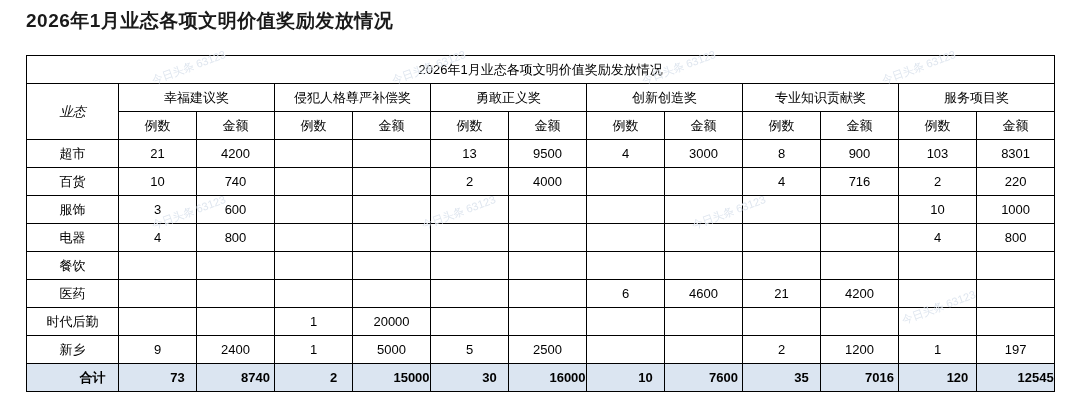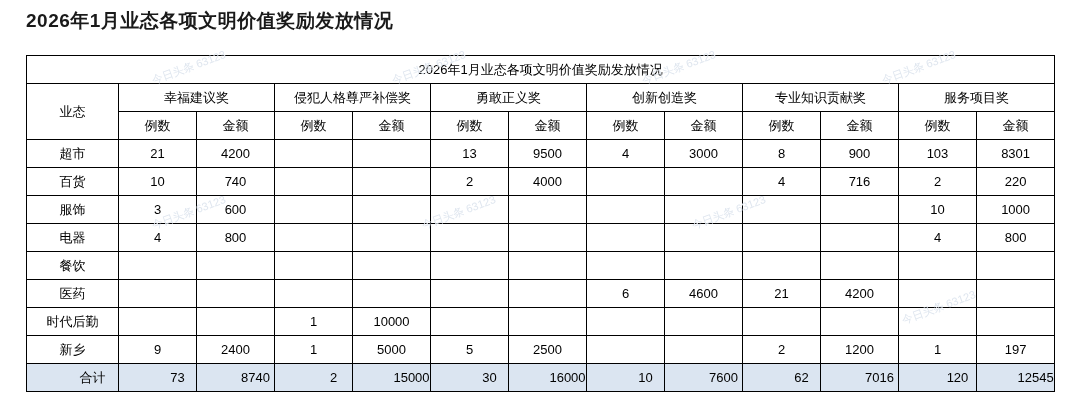--- a/index.html
+++ b/index.html
@@ -54,33 +54,34 @@
     height: 30px;
   }
   .group-head {
     font-weight: bold;
     font-size: 14px;
     height: 30px;
   }
   .biz-head {
     font-weight: bold;
     font-size: 14px;
+    font-style: italic;
   }
   .sub-head {
     font-size: 13px;
     height: 26px;
     margin-top: 35px;
   }
   .row-label {
     font-weight: bold;
     font-size: 13px;
   }
   tr.total-row td {
     background: #dbe5f1;
-    font-weight: normal;
+    font-weight: bold;
     padding-left: 40px;
   }
   
   .wm {
     position: absolute;
     font-size: 11px;
     color: #dfe6ef;
     transform: rotate(-20deg);
     pointer-events: none;
     user-select: none;
@@ -225,21 +226,21 @@
           <td>21</td>
           <td>4200</td>
           <td></td>
           <td></td>
         </tr>
         <tr>
           <td class="row-label">时代后勤</td>
           <td></td>
           <td></td>
           <td>1</td>
-          <td>10000</td>
+          <td>20000</td>
           <td></td>
           <td></td>
           <td></td>
           <td></td>
           <td></td>
           <td></td>
           <td></td>
           <td></td>
         </tr>
         <tr>
@@ -260,21 +261,21 @@
         <tr class="total-row">
           <td class="row-label">合计</td>
           <td>73</td>
           <td>8740</td>
           <td>2</td>
           <td>15000</td>
           <td>30</td>
           <td>16000</td>
           <td>10</td>
           <td>7600</td>
-          <td>62</td>
+          <td>35</td>
           <td>7016</td>
           <td>120</td>
           <td>12545</td>
         </tr>
       </tbody>
   </table>
 </div>
 
 <div class="wm" style="left: 150px; top: 60px;">今日头条 63123</div>
 <div class="wm" style="left: 390px; top: 60px;">今日头条 63123</div>

